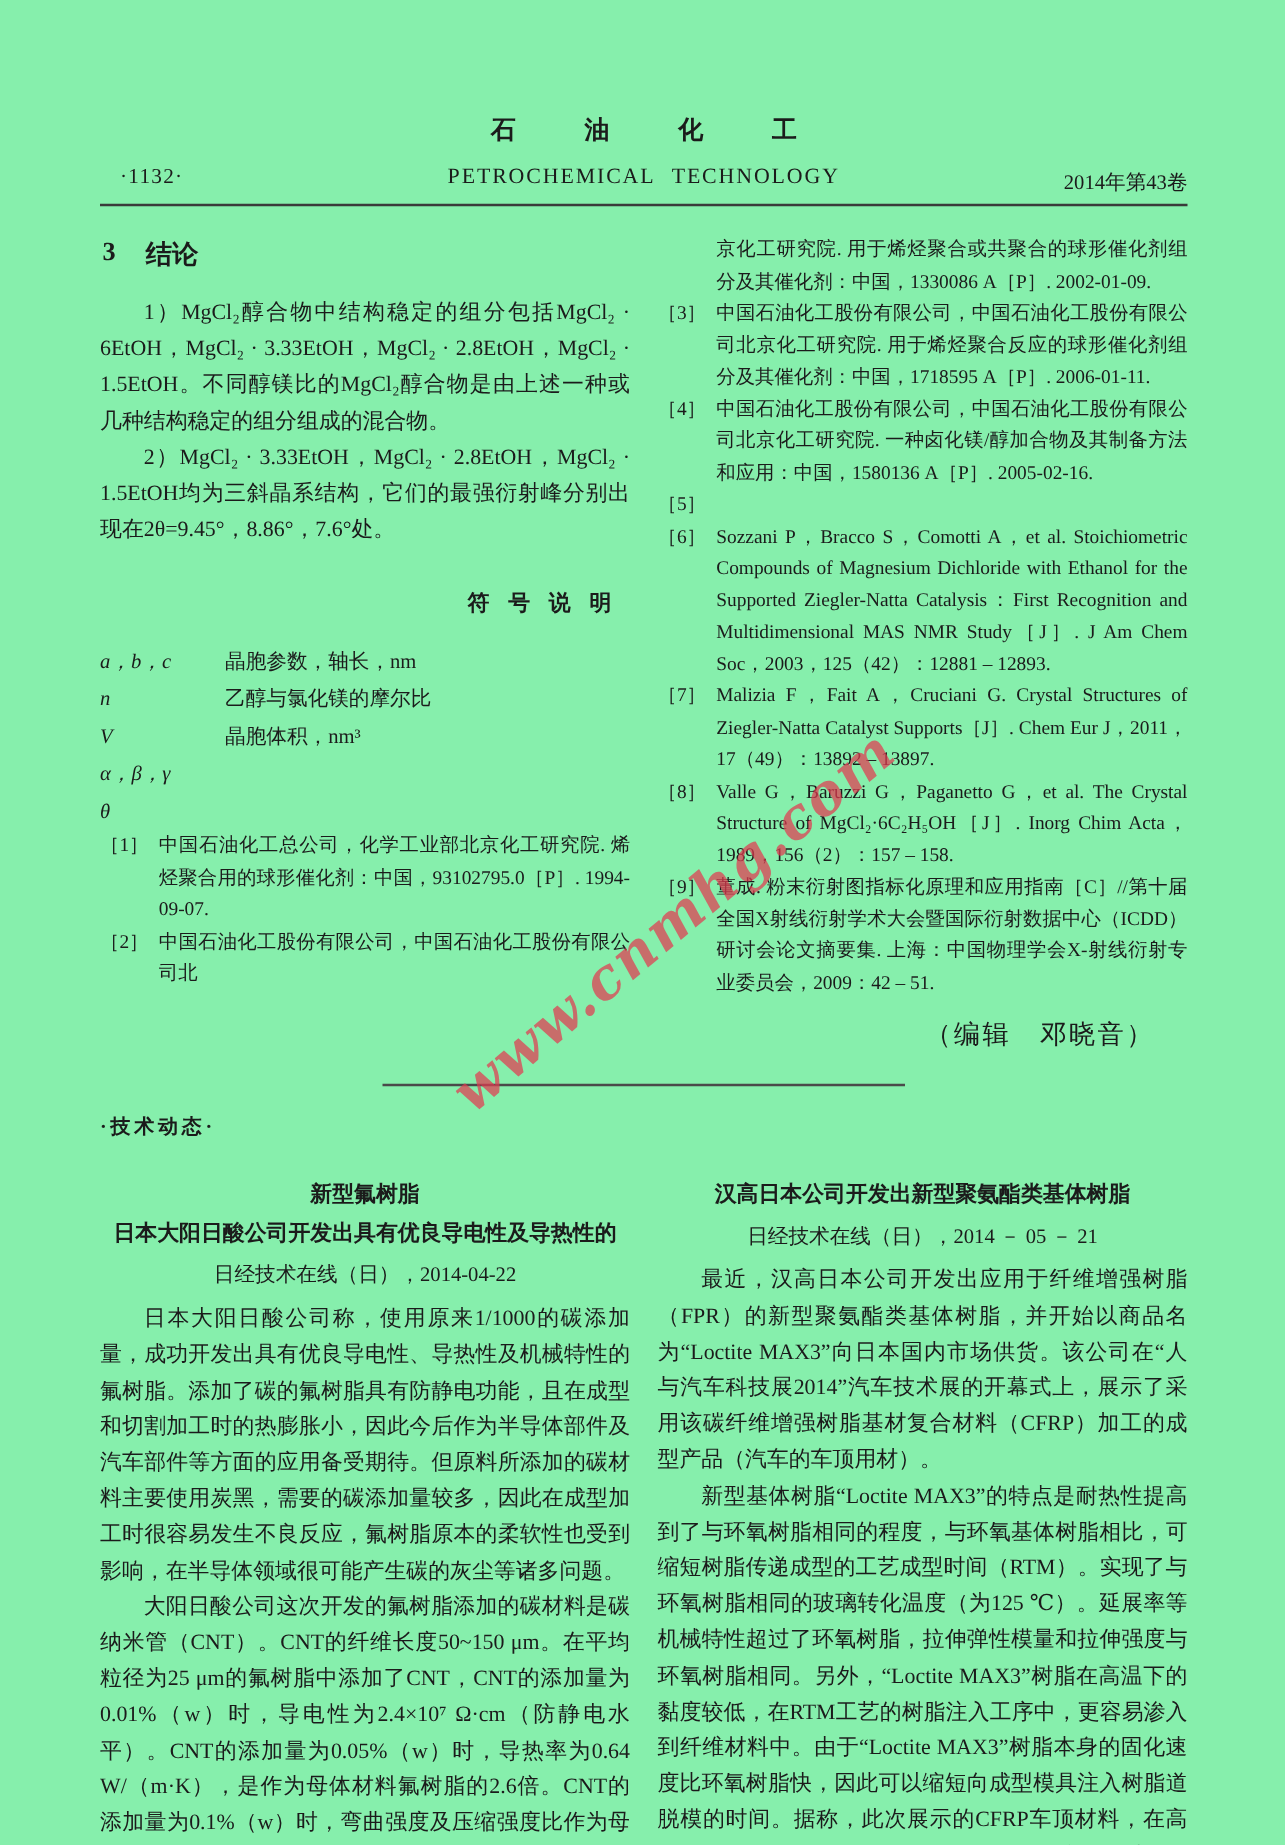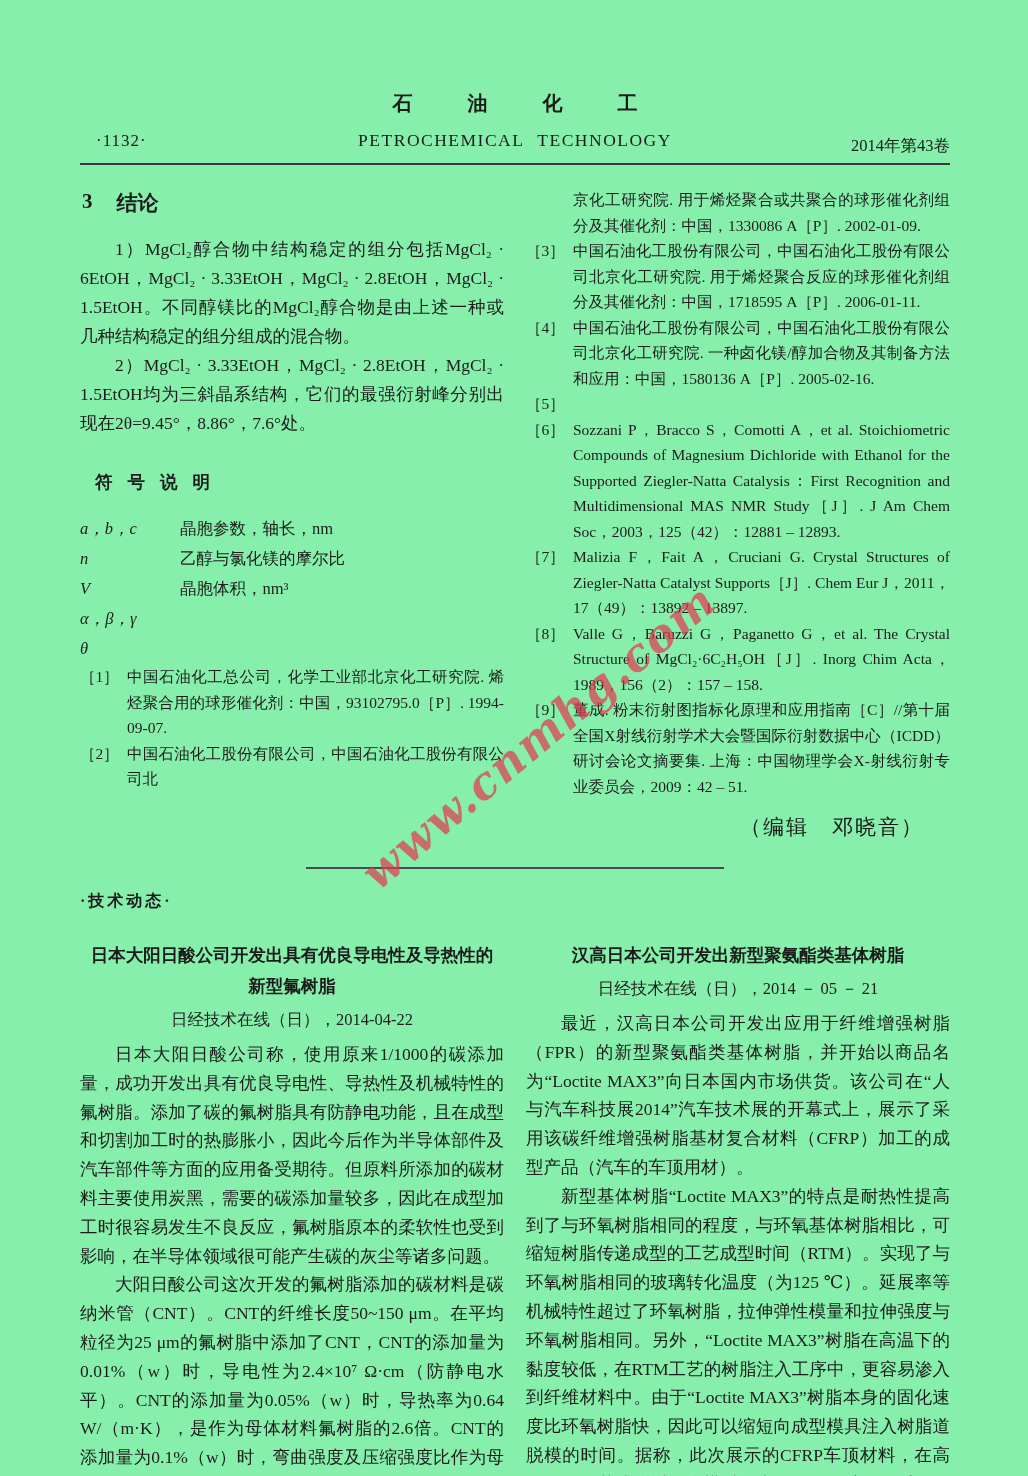--- a/index.html
+++ b/index.html
@@ -16,21 +16,21 @@
   .journal-en { position:absolute; left:0; right:0; bottom:2px; text-align:center; font-size:17.5px; letter-spacing:1.5px; word-spacing:8px; font-weight:400; }
   .issue-label { position:absolute; right:0; bottom:-4px; font-size:16.5px; }
   .header-rule { height:2px; background:#3a3a3a; margin-top:10px; border:0; }
 
   .top-columns { display:flex; gap:22px; margin-top:22px; height:676px; }
   .col { width:424px; flex:none; }
 
   .section-h { display:flex; gap:24px; font-size:21px; font-weight:bold; margin:2px 0 18px 2px; }
   .body-para { font-size:17.5px; line-height:29px; text-align:justify; text-indent:2em; }
 
-  .center-h { text-align:left; font-weight:bold; font-size:17.5px; letter-spacing:15px; text-indent:15px; }
+  .center-h { text-align:right; font-weight:bold; font-size:17.5px; letter-spacing:15px; text-indent:15px; }
   .symbols-h { margin:32px 0 20px; }
   .sym-row { display:flex; font-size:16.5px; line-height:30px; }
   .sym { width:100px; flex:none; font-style:italic; }
   .sym-desc { flex:1; }
 
   .refs-h { margin:30px 0 18px; }
   .ref-item { display:flex; font-size:15.5px; line-height:25.5px; }
   .ref-num { width:47px; flex:none; }
   .ref-text { flex:1; text-align:justify; }
   .ref-cont { padding-left:47px; font-size:15.5px; line-height:25.5px; text-align:justify; }
@@ -138,22 +138,22 @@
   </div>
 
   <div class="section-divider"></div>
 
   <div>
     <div class="technews-label">·技术动态·</div>
 
     <div class="bottom-columns">
 
       <div class="col">
+        <div class="article-title">新型氟树脂</div>
         <div class="article-title">日本大阳日酸公司开发出具有优良导电性及导热性的</div>
-        <div class="article-title">新型氟树脂</div>
         <div class="article-source">日经技术在线（日），2014-04-22</div>
         <p class="article-para">日本大阳日酸公司称，使用原来1/1000的碳添加量，成功开发出具有优良导电性、导热性及机械特性的氟树脂。添加了碳的氟树脂具有防静电功能，且在成型和切割加工时的热膨胀小，因此今后作为半导体部件及汽车部件等方面的应用备受期待。但原料所添加的碳材料主要使用炭黑，需要的碳添加量较多，因此在成型加工时很容易发生不良反应，氟树脂原本的柔软性也受到影响，在半导体领域很可能产生碳的灰尘等诸多问题。</p>
         <p class="article-para">大阳日酸公司这次开发的氟树脂添加的碳材料是碳纳米管（CNT）。CNT的纤维长度50~150 μm。在平均粒径为25 μm的氟树脂中添加了CNT，CNT的添加量为0.01%（w）时，导电性为2.4×10⁷ Ω·cm（防静电水平）。CNT的添加量为0.05%（w）时，导热率为0.64 W/（m·K），是作为母体材料氟树脂的2.6倍。CNT的添加量为0.1%（w）时，弯曲强度及压缩强度比作为母体材料的氟树脂提高了11%。今后对于这种氟树脂，公司将建立10 t/a的生产体制。预计在2014年10月开始销售新型氟树脂。</p>
       </div>
 
       <div class="col">
         <div class="article-title">汉高日本公司开发出新型聚氨酯类基体树脂</div>
         <div class="article-source">日经技术在线（日），2014 － 05 － 21</div>
         <p class="article-para">最近，汉高日本公司开发出应用于纤维增强树脂（FPR）的新型聚氨酯类基体树脂，并开始以商品名为“Loctite MAX3”向日本国内市场供货。该公司在“人与汽车科技展2014”汽车技术展的开幕式上，展示了采用该碳纤维增强树脂基材复合材料（CFRP）加工的成型产品（汽车的车顶用材）。</p>
         <p class="article-para">新型基体树脂“Loctite MAX3”的特点是耐热性提高到了与环氧树脂相同的程度，与环氧基体树脂相比，可缩短树脂传递成型的工艺成型时间（RTM）。实现了与环氧树脂相同的玻璃转化温度（为125 ℃）。延展率等机械特性超过了环氧树脂，拉伸弹性模量和拉伸强度与环氧树脂相同。另外，“Loctite MAX3”树脂在高温下的黏度较低，在RTM工艺的树脂注入工序中，更容易渗入到纤维材料中。由于“Loctite MAX3”树脂本身的固化速度比环氧树脂快，因此可以缩短向成型模具注入树脂道脱模的时间。据称，此次展示的CFRP车顶材料，在高压RTM工艺成型时，脱模时间为5.5 min，缩短到采用环氧树脂脱模时间的1/5。</p>

